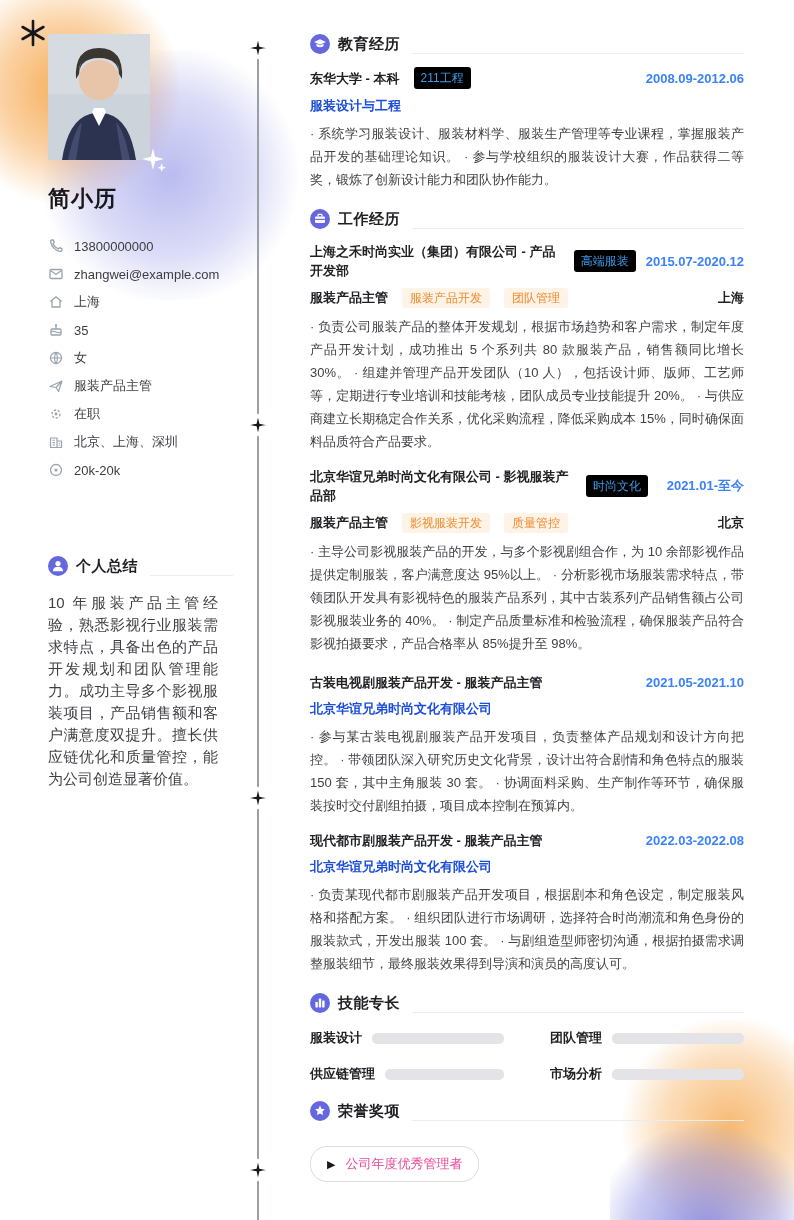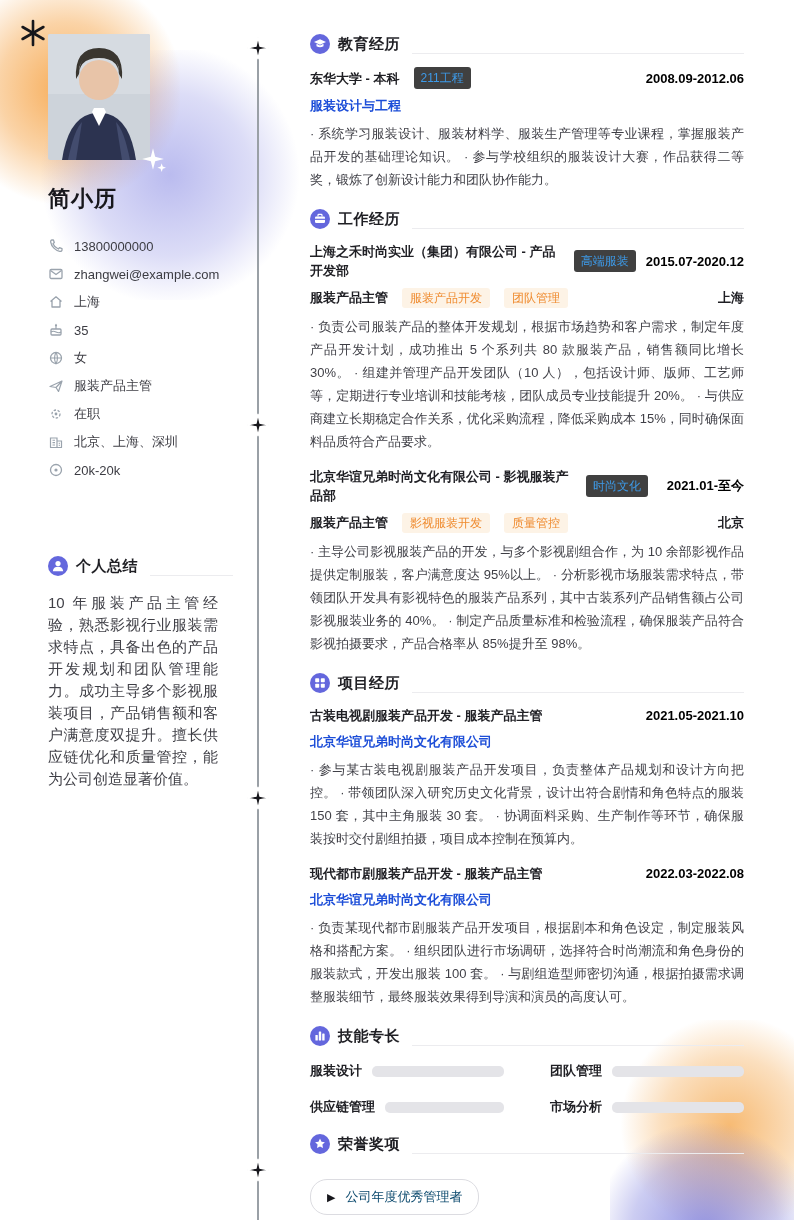--- a/index.html
+++ b/index.html
@@ -38,44 +38,44 @@
   .sec-rule{flex:1;height:1px;background:#ececef;margin-left:12px;}
   .summary-text{margin-top:16px;width:170px;font-size:15px;line-height:22px;color:#3f3f46;text-align:justify;}
 
   
   .main{position:absolute;left:310px;top:34px;width:434px;z-index:3;}
   .m-section{margin-bottom:18px;}
   .m-section .sec-head{margin-bottom:13px;}
   .entry{margin-bottom:14px;}
   .entry-top{display:flex;align-items:center;}
   .entry-title{font-size:13px;font-weight:bold;color:#1f1f24;line-height:19px;max-width:262px;}
-  .tag-blue{background:#404040;color:#3d9ae8;font-size:12px;line-height:16px;padding:3px 7px;
+  .tag-blue{background:#000000;color:#3d9ae8;font-size:12px;line-height:16px;padding:3px 7px;
             border-radius:3px;margin-left:14px;flex:none;max-width:52px;}
-  .entry-date{margin-left:auto;font-size:13px;font-weight:bold;color:#000000;white-space:nowrap;padding-left:10px;}
+  .entry-date{margin-left:auto;font-size:13px;font-weight:bold;color:#3b82f6;white-space:nowrap;padding-left:10px;}
   .entry-sub{display:flex;align-items:center;margin-top:8px;}
   .entry-role{font-size:13px;font-weight:bold;color:#1f1f24;white-space:nowrap;}
   .tag-orange{background:#fdf3e6;color:#ef8a2d;font-size:12px;line-height:16px;padding:2px 8px;
               border-radius:3px;margin-left:14px;flex:none;}
   .entry-loc{margin-left:auto;font-size:13px;font-weight:bold;color:#1f1f24;}
   .entry-company{margin-top:8px;font-size:13px;font-weight:bold;color:#1d4ed8;}
   .entry-desc{margin-top:7px;font-size:13px;line-height:23px;color:#3f3f46;text-align:justify;}
 
   
   .skill-grid{display:grid;grid-template-columns:1fr 1fr;column-gap:46px;row-gap:18px;margin-top:16px;}
   .skill-item{display:flex;align-items:center;}
   .skill-label{font-size:13px;font-weight:bold;color:#1f1f24;white-space:nowrap;margin-right:10px;}
   .skill-track{flex:1;height:11px;background:#e4e4e8;border-radius:5px;position:relative;overflow:hidden;}
   .skill-fill{height:100%;background:#6467dd;border-radius:5px 0 0 5px;
               clip-path:polygon(0 0,100% 0,calc(100% - 8px) 100%,0 100%);}
 
   
   .honor-pill{display:inline-flex;align-items:center;margin-top:12px;border:1px solid #dcdce1;
               border-radius:17px;padding:8px 16px;background:#fff;cursor:pointer;}
   .honor-arrow{font-size:11px;color:#17171c;margin-right:10px;line-height:1;}
-  .honor-label{font-size:13px;color:#0c4a6e;}
+  .honor-label{font-size:13px;color:#ec4899;}
 </style>
 </head>
 <body>
 
 <div class="blob blob-orange-tl"></div>
 <div class="blob blob-purple-tl"></div>
 <div class="blob blob-orange-br"></div>
 <div class="blob blob-purple-br"></div>
 
 <svg class="asterisk" width="30" height="30" viewBox="0 0 30 30">
@@ -256,31 +256,20 @@
         <span class="entry-role">服装产品主管</span>
         <span class="tag-orange">影视服装开发</span>
         <span class="tag-orange">质量管控</span>
         <span class="entry-loc">北京</span>
       </div>
       <div class="entry-desc">· 主导公司影视服装产品的开发，与多个影视剧组合作，为 10 余部影视作品提供定制服装，客户满意度达 95%以上。 · 分析影视市场服装需求特点，带领团队开发具有影视特色的服装产品系列，其中古装系列产品销售额占公司影视服装业务的 40%。 · 制定产品质量标准和检验流程，确保服装产品符合影视拍摄要求，产品合格率从 85%提升至 98%。</div>
     </div>
   </div>
 
   <div class="m-section">
-    <div class="sec-head">
-      <svg class="sec-badge" viewBox="0 0 20 20">
-        <circle cx="10" cy="10" r="10" fill="#6467dd"></circle>
-        <rect x="5.2" y="5.2" width="4" height="4" rx="0.8" fill="#ffffff"></rect>
-        <rect x="10.8" y="5.2" width="4" height="4" rx="0.8" fill="#ffffff"></rect>
-        <rect x="5.2" y="10.8" width="4" height="4" rx="0.8" fill="#ffffff"></rect>
-        <rect x="10.8" y="10.8" width="4" height="4" rx="0.8" fill="#ffffff"></rect>
-      </svg>
-      <span class="sec-title">项目经历</span>
-      <span class="sec-rule"></span>
-    </div>
 
     <div class="entry">
       <div class="entry-top">
         <span class="entry-title" style="max-width:300px">古装电视剧服装产品开发 - 服装产品主管</span>
         <span class="entry-date">2021.05-2021.10</span>
       </div>
       <div class="entry-company">北京华谊兄弟时尚文化有限公司</div>
       <div class="entry-desc">· 参与某古装电视剧服装产品开发项目，负责整体产品规划和设计方向把控。 · 带领团队深入研究历史文化背景，设计出符合剧情和角色特点的服装 150 套，其中主角服装 30 套。 · 协调面料采购、生产制作等环节，确保服装按时交付剧组拍摄，项目成本控制在预算内。</div>
     </div>
 

